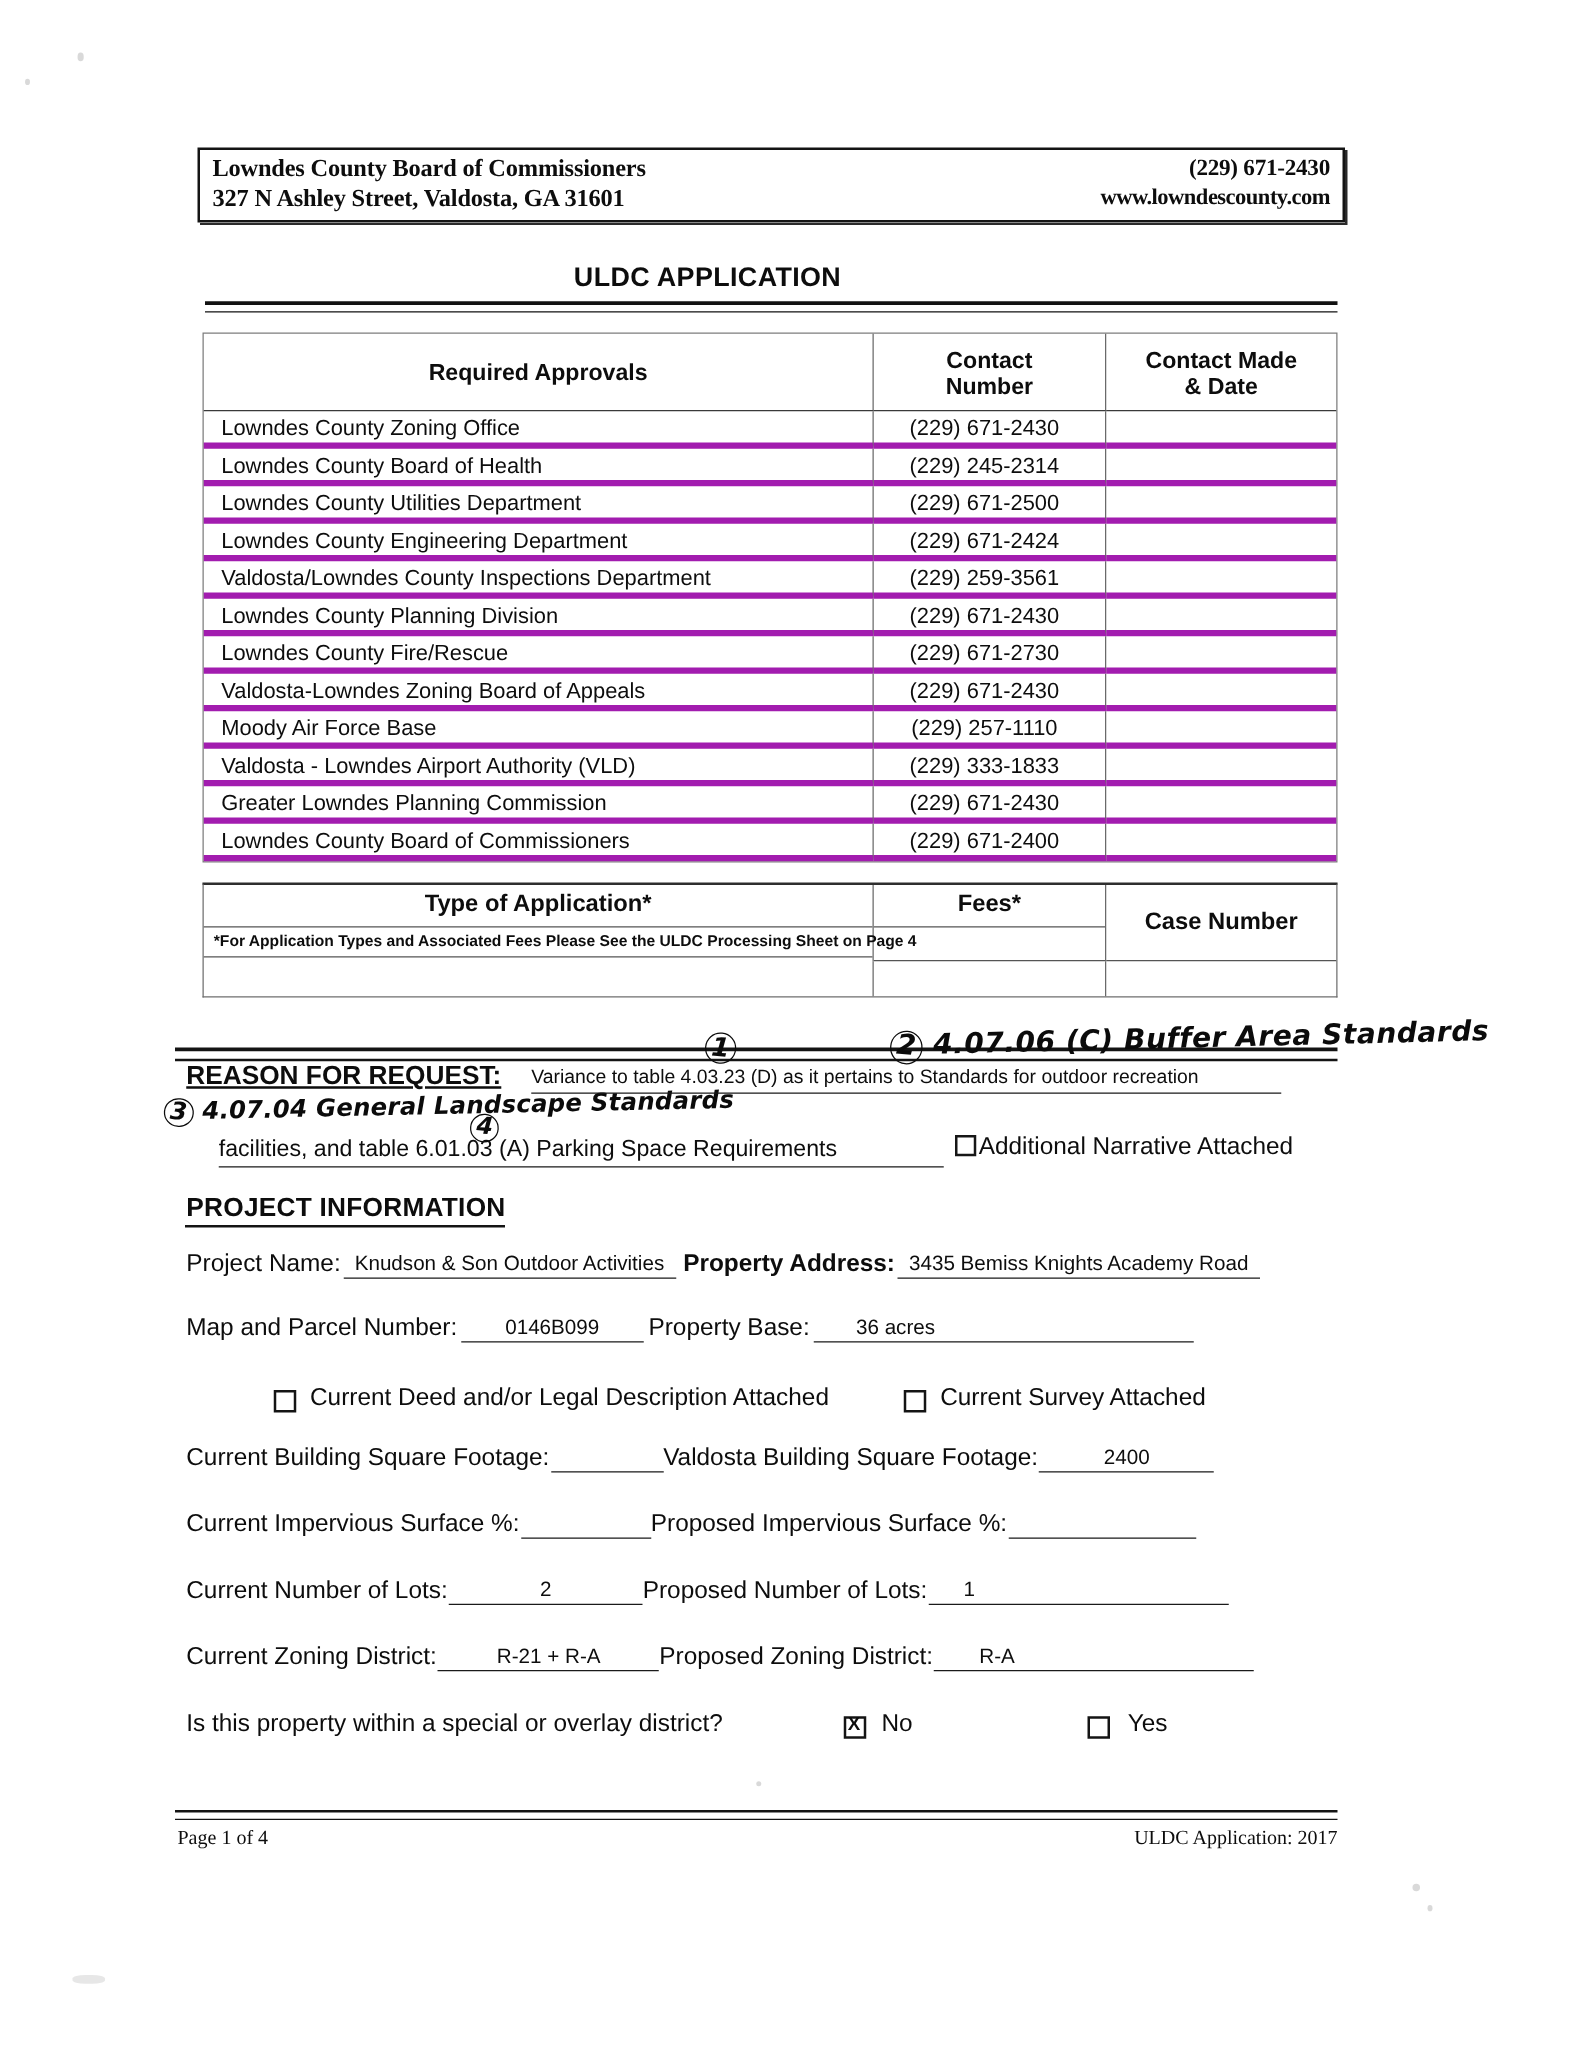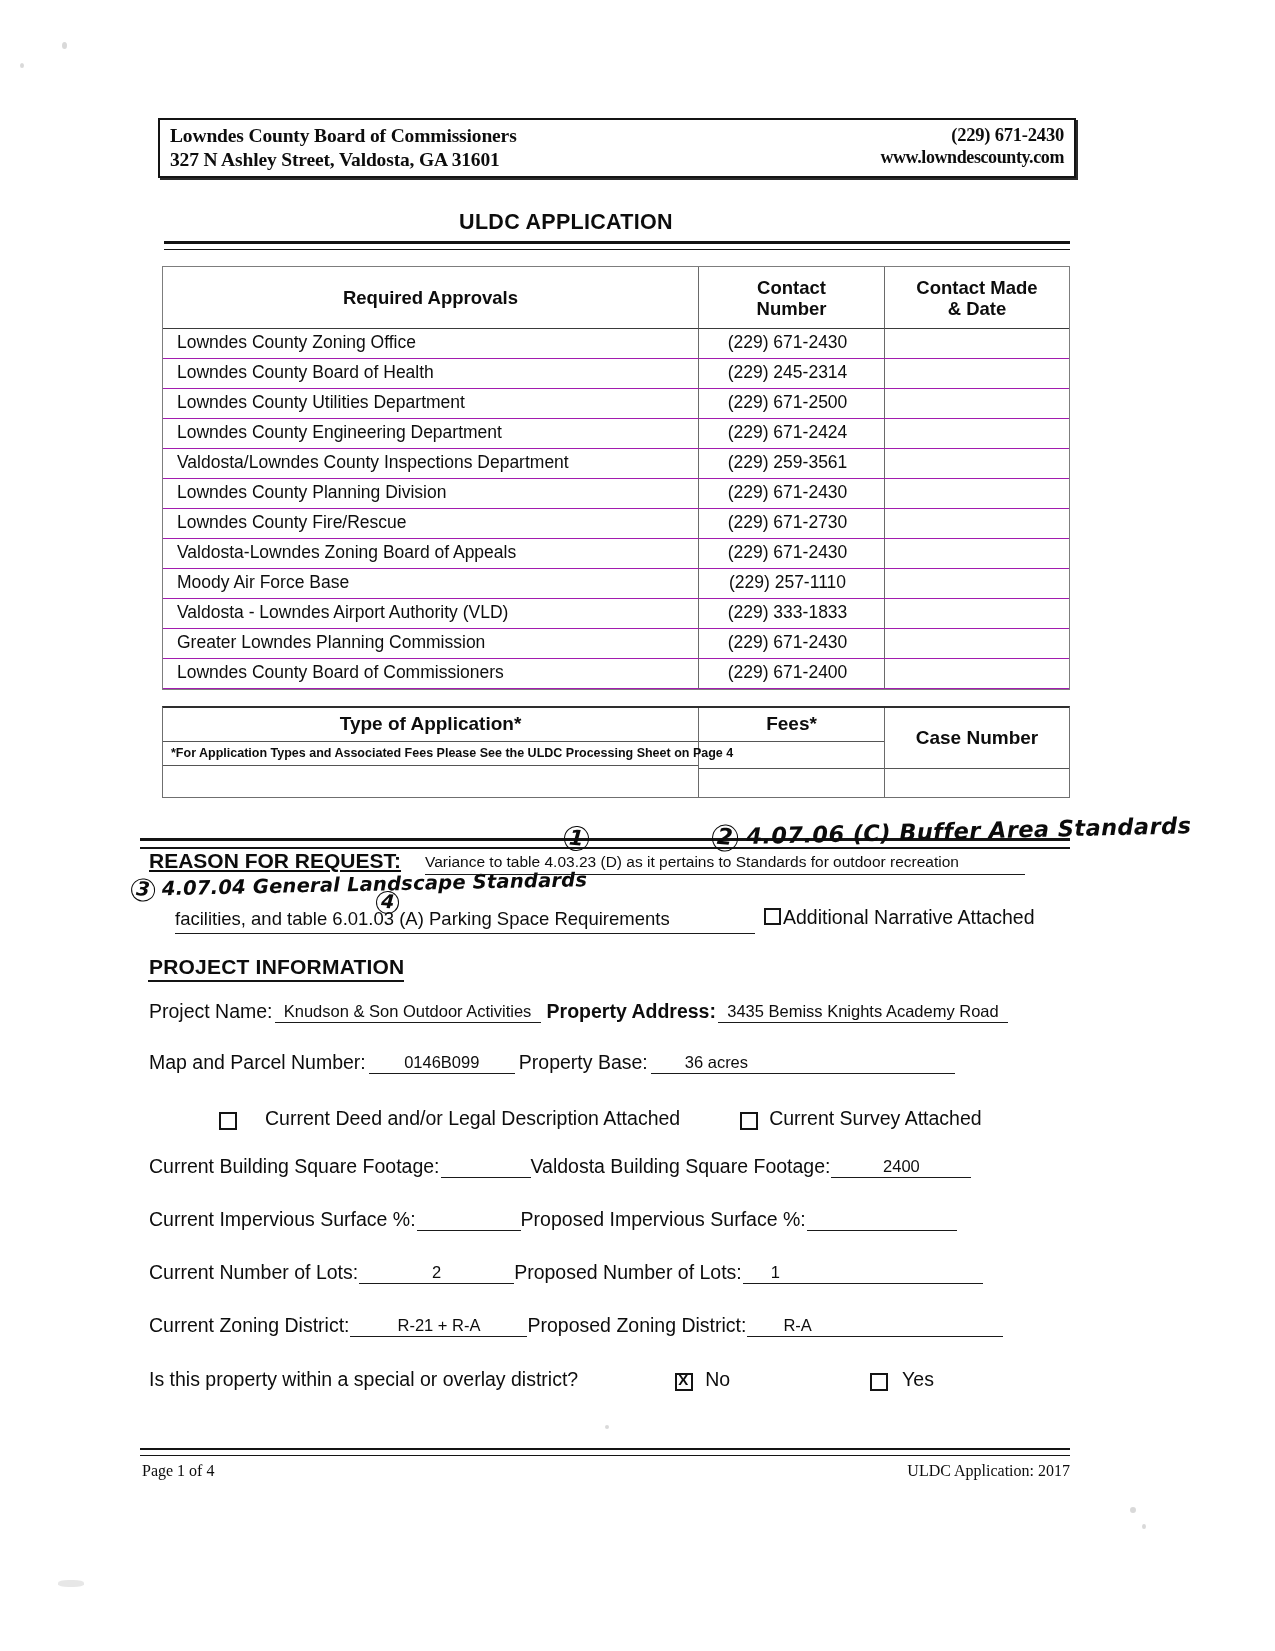--- a/index.html
+++ b/index.html
@@ -94,21 +94,21 @@
     box-sizing: border-box;
   }
   .c1 { width: 536px; }
   .c2 { width: 186px; }
   .c3 { width: 184px; }
   .cell {
     box-sizing: border-box;
     padding: 3px 8px 16px 14px;
     font-size: 17.5px;
     line-height: 1.15;
-    border-bottom: 1px solid #a21caf;
+    border-bottom: 5px solid #a21caf;
     border-right: 1px solid #6a6a6a;
     position: relative;
   }
   .cell.last { border-right: none; }
   .head-row .cell {
     text-align: center;
     font-weight: bold;
     font-size: 18.5px;
     padding: 8px 4px 7px;
     height: 62px;
@@ -492,21 +492,21 @@
 
   <div class="frow" style="left:149px; top:1051px;">
     <span class="lbl">Map and Parcel Number:</span>
     <span class="fill big" style="width:146px; margin-left:3px;">0146B099</span>
     <span class="lbl" style="margin-left:4px;">Property Base:</span>
     <span class="fill big" style="width:270px; margin-left:3px; text-align:left; padding-left:34px;">36 acres</span>
   </div>
 
   <div class="frow" style="left:219px; top:1107px;">
     <span class="cbox"></span>
-    <span class="lbl" style="margin-left:28px;">Current Deed and/or Legal Description Attached</span>
+    <span class="lbl" style="margin-left:11px;">Current Deed and/or Legal Description Attached</span>
     <span class="cbox" style="margin-left:60px;"></span>
     <span class="lbl" style="margin-left:11px;">Current Survey Attached</span>
   </div>
 
   <div class="frow" style="left:149px; top:1155px;">
     <span class="lbl">Current Building Square Footage:</span>
     <span class="fill big" style="width:90px; margin-left:1px;"></span>
     <span class="lbl">Valdosta Building Square Footage:</span>
     <span class="fill big" style="width:140px; margin-left:1px;">2400</span>
   </div>

